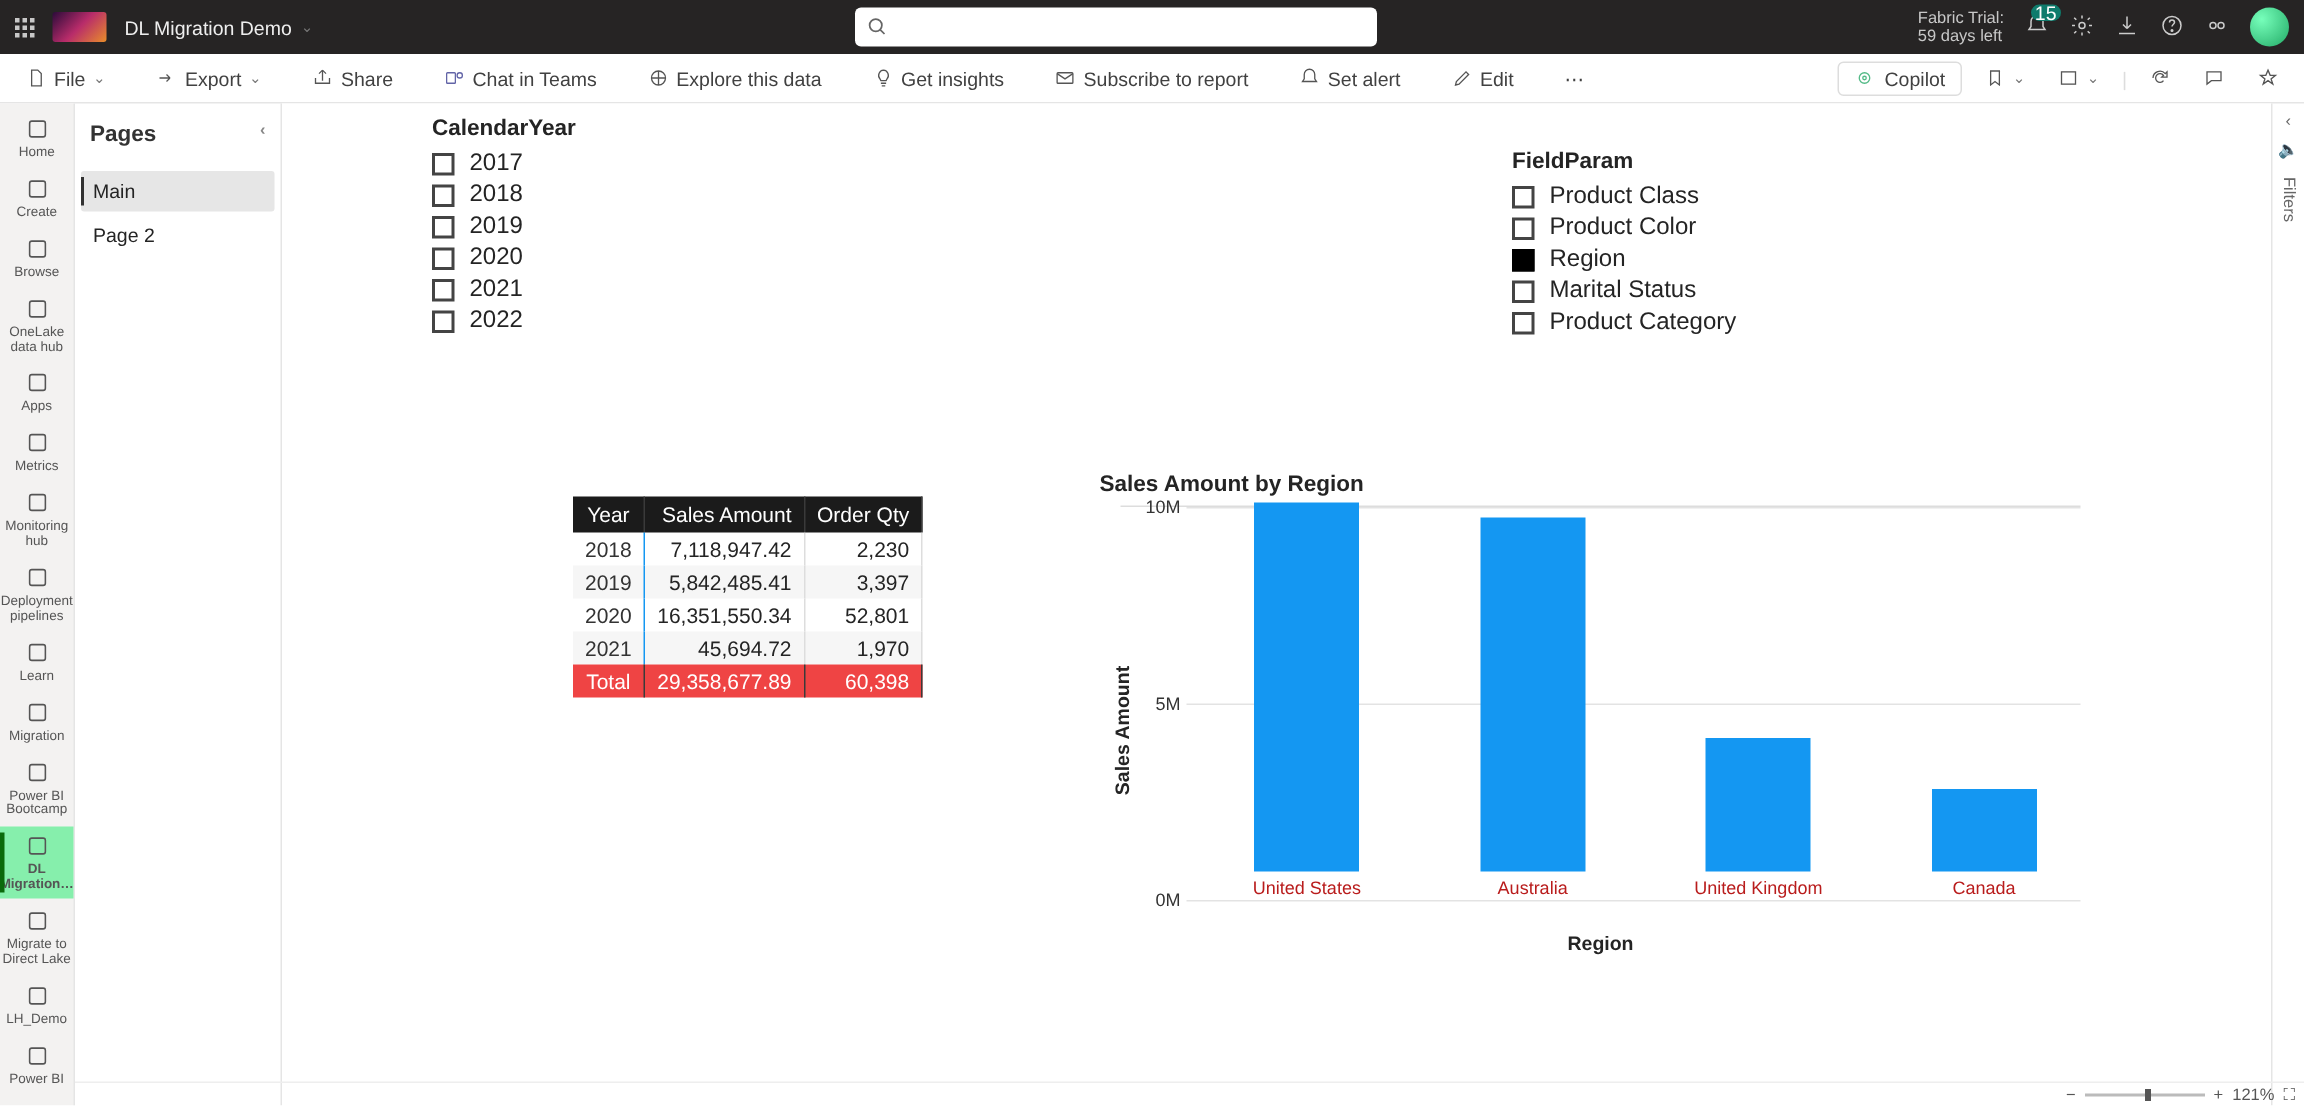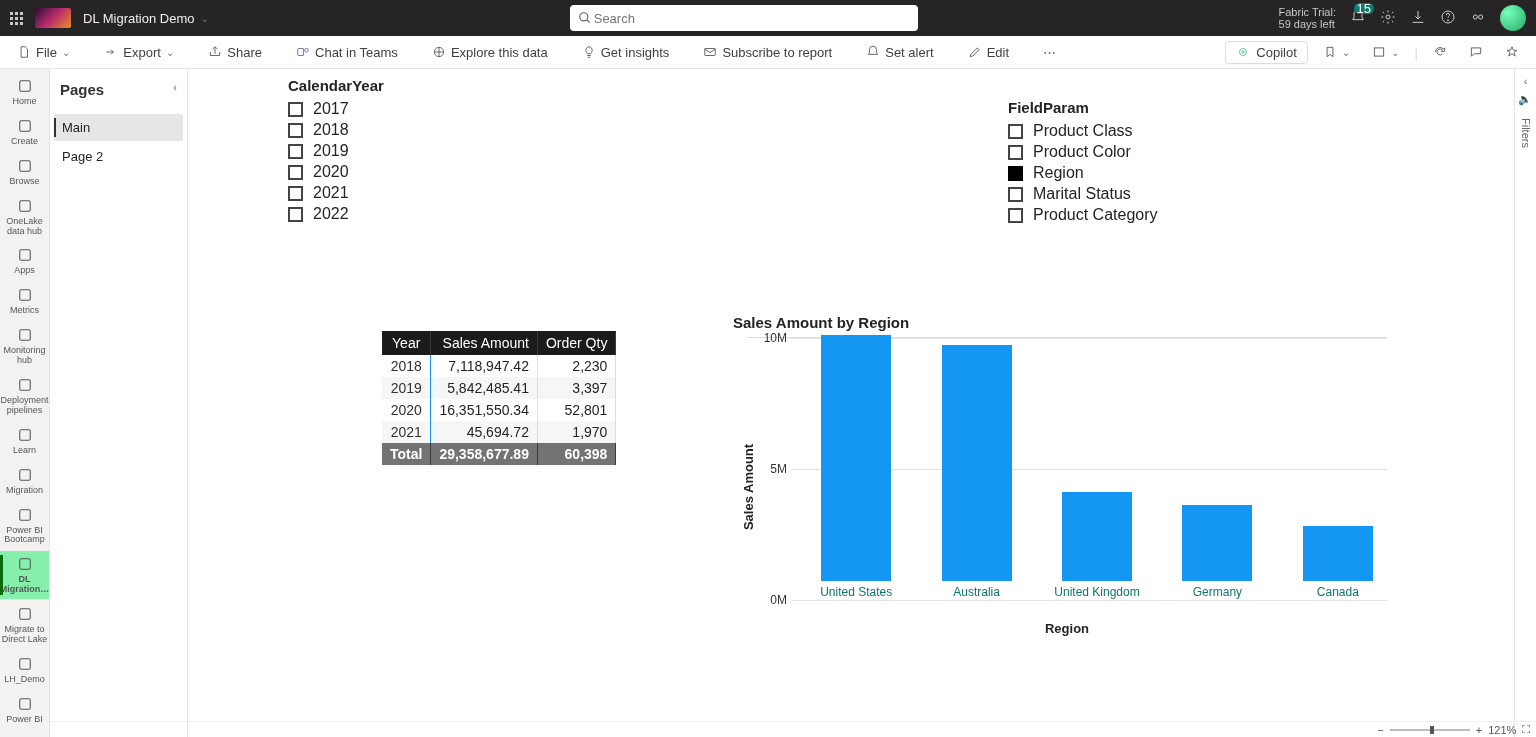--- a/index.html
+++ b/index.html
@@ -61,31 +61,31 @@
   .check-row{display:flex;align-items:center;gap:10px;font-size:16px;margin:3px 0;cursor:pointer;}
   .check-box{width:15px;height:15px;border:2px solid #444;}
   .check-box.filled{background:#000;border-color:#000;}
   
   .tbl{position:absolute;border-collapse:collapse;font-size:14px;}
   .tbl th{background:#1b1b1b;color:#fff;font-weight:400;padding:4px 8px;border-right:1px solid #3a3a3a;text-align:right;}
   .tbl th:first-child{text-align:center;}
   .tbl td{padding:3px 8px;text-align:right;border-right:1px solid #ddd;}
   .tbl td:first-child{text-align:center;border-right:1px solid var(--accent);color:#333;}
   .tbl tr:nth-child(even) td{background:#f6f6f6;}
-  .tbl .total td{background:#737373;color:#fff;font-weight:700;border-right:1px solid #3a3a3a;}
+  .tbl .total td{background:#ef4444;color:#fff;font-weight:400;border-right:1px solid #3a3a3a;}
   
   .chart{position:absolute;}
   .chart-title{font-weight:600;font-size:15px;margin-bottom:6px;}
   .plot{position:relative;width:640px;height:262px;border-top:1px solid #ddd;}
   .gridline{position:absolute;left:44px;right:0;border-top:1px solid #e3e3e3;}
   .ytick{position:absolute;left:0;width:40px;text-align:right;font-size:12px;color:#333;transform:translateY(-50%);}
   .bars{position:absolute;left:60px;right:0;bottom:0;top:0;display:flex;align-items:flex-end;gap:22px;}
   .barwrap{flex:1;display:flex;flex-direction:column;align-items:center;}
   .bar-rect{width:70px;background:var(--accent);}
-  .xlbl{font-size:12px;margin-top:4px;color:#0f766e;white-space:nowrap;}
+  .xlbl{font-size:12px;margin-top:4px;color:#b91c1c;white-space:nowrap;}
   .yaxis-lbl{position:absolute;left:-28px;top:50%;transform:translateY(-50%) rotate(-90deg);transform-origin:center;font-weight:600;font-size:13px;}
   .xaxis-lbl{text-align:center;font-weight:600;font-size:13px;margin-top:22px;}
   
   .status{position:absolute;bottom:0;right:0;left:50px;height:16px;border-top:1px solid #eee;display:flex;justify-content:flex-end;align-items:center;font-size:11px;color:#555;padding-right:6px;gap:6px;}
   .zoom-track{width:80px;height:2px;background:#bbb;position:relative;}
   .zoom-thumb{position:absolute;top:-3px;width:4px;height:8px;background:#555;left:50%;}
 </style>
 </head>
 <body>
 
@@ -105,21 +105,20 @@
   <div class="ws-name">
     <span>DL Migration Demo</span>
     <span class="chev">⌄</span>
   </div>
   <div class="search-wrap">
     <div class="search">
       <svg width="14" height="14" viewBox="0 0 24 24" fill="none" stroke="#666" stroke-width="2">
           <circle cx="10" cy="10" r="7"></circle>
           <line x1="20" y1="20" x2="15" y2="15"></line>
         </svg>
-      <input placeholder="Search" style="">
     </div>
   </div>
   <div class="top-right">
     <div class="trial">
       <div>Fabric Trial:</div>
       <div>59 days left</div>
     </div>
     <div class="top-icons">
       <span class="ic">
         <svg width="16" height="16" viewBox="0 0 24 24" fill="none" stroke="#ccc" stroke-width="1.5">
@@ -470,24 +469,20 @@
               </div>
               <div class="barwrap">
                 <div class="bar-rect" style="height:235.8px"></div>
                 <div class="xlbl">Australia</div>
               </div>
               <div class="barwrap">
                 <div class="bar-rect" style="height:89.08000000000001px"></div>
                 <div class="xlbl">United Kingdom</div>
               </div>
               <div class="barwrap">
-                <div class="bar-rect" style="height:75.97999999999999px"></div>
-                <div class="xlbl">Germany</div>
-              </div>
-              <div class="barwrap">
                 <div class="bar-rect" style="height:55.019999999999996px"></div>
                 <div class="xlbl">Canada</div>
               </div>
             </div>
           </div>
         <div class="xaxis-lbl">Region</div>
       </div>
     </div>
   </div>
 

